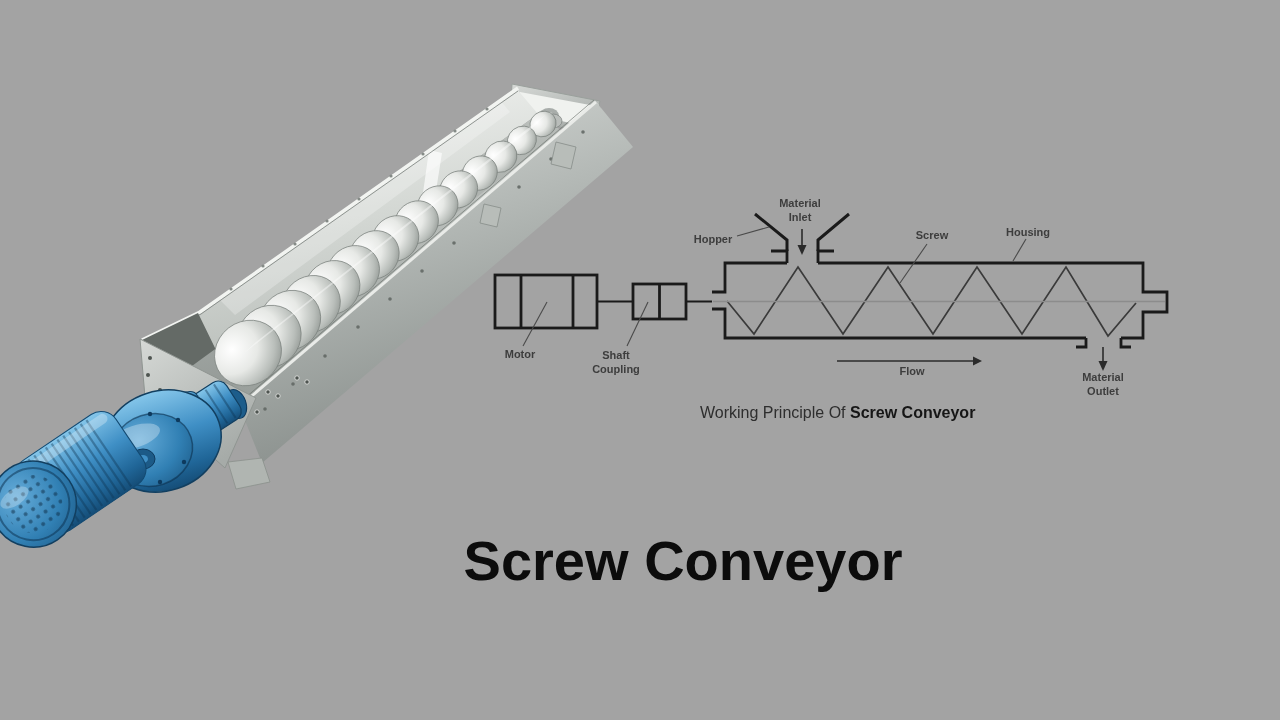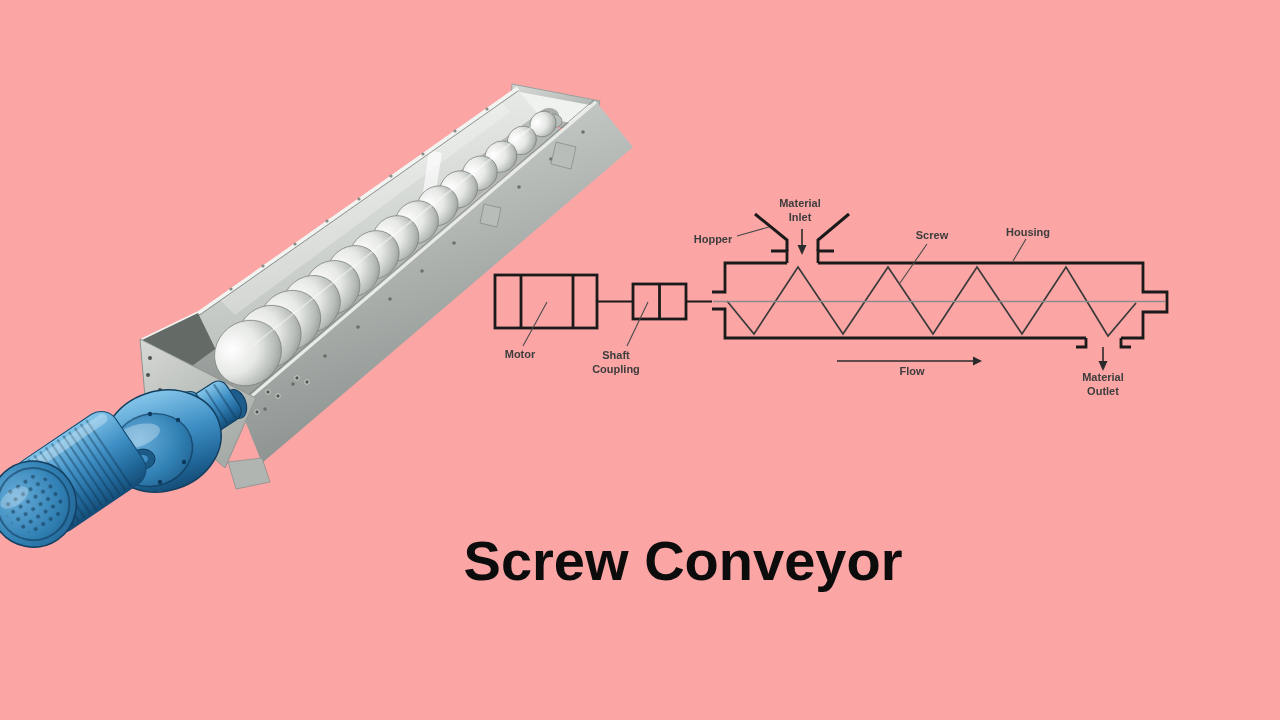--- a/index.html
+++ b/index.html
@@ -1,17 +1,17 @@
 <!DOCTYPE html>
 <html><head>
 <meta charset="utf-8">
 <style>
   html,body{margin:0;padding:0;}
   body{font-family:"Liberation Sans",sans-serif;background:#ffffff;}
-  .page{position:relative;width:1280px;height:720px;background:#fca5a5;overflow:hidden;}
+  .page{position:relative;width:1280px;height:720px;background:#a3a3a3;overflow:hidden;}
   .photo-svg{position:absolute;left:0;top:0;width:660px;height:620px;}
   .diagram-svg{position:absolute;left:480px;top:190px;width:710px;height:215px;}
   .diagram-caption{position:absolute;left:700px;top:404px;font-size:16px;color:#2e2e2e;white-space:pre;}
   .diagram-caption .cap-bold{font-weight:700;color:#161616;}
   .main-title{position:absolute;left:683px;top:527px;transform:translateX(-50%);
               font-size:56px;font-weight:700;color:#0c0c0c;line-height:1.2;white-space:nowrap;}
   .dlabel{font-family:"Liberation Sans",sans-serif;font-size:11px;font-weight:600;fill:#3d3d3d;}
 </style>
 </head>
 <body>
@@ -269,16 +269,17 @@
       <text class="dlabel" x="1028" y="236">Housing</text>
       <text class="dlabel" x="520" y="358">Motor</text>
       <text class="dlabel" x="616" y="359">Shaft</text>
       <text class="dlabel" x="616" y="373">Coupling</text>
       <text class="dlabel" x="912" y="375">Flow</text>
       <text class="dlabel" x="1103" y="381">Material</text>
       <text class="dlabel" x="1103" y="395">Outlet</text>
     </g>
   </svg>
 
+  <div class="diagram-caption"><span>Working Principle Of </span><span class="cap-bold">Screw Conveyor</span></div>
 
   <div class="main-title">Screw Conveyor</div>
 
 </div>
 
 </body></html>

